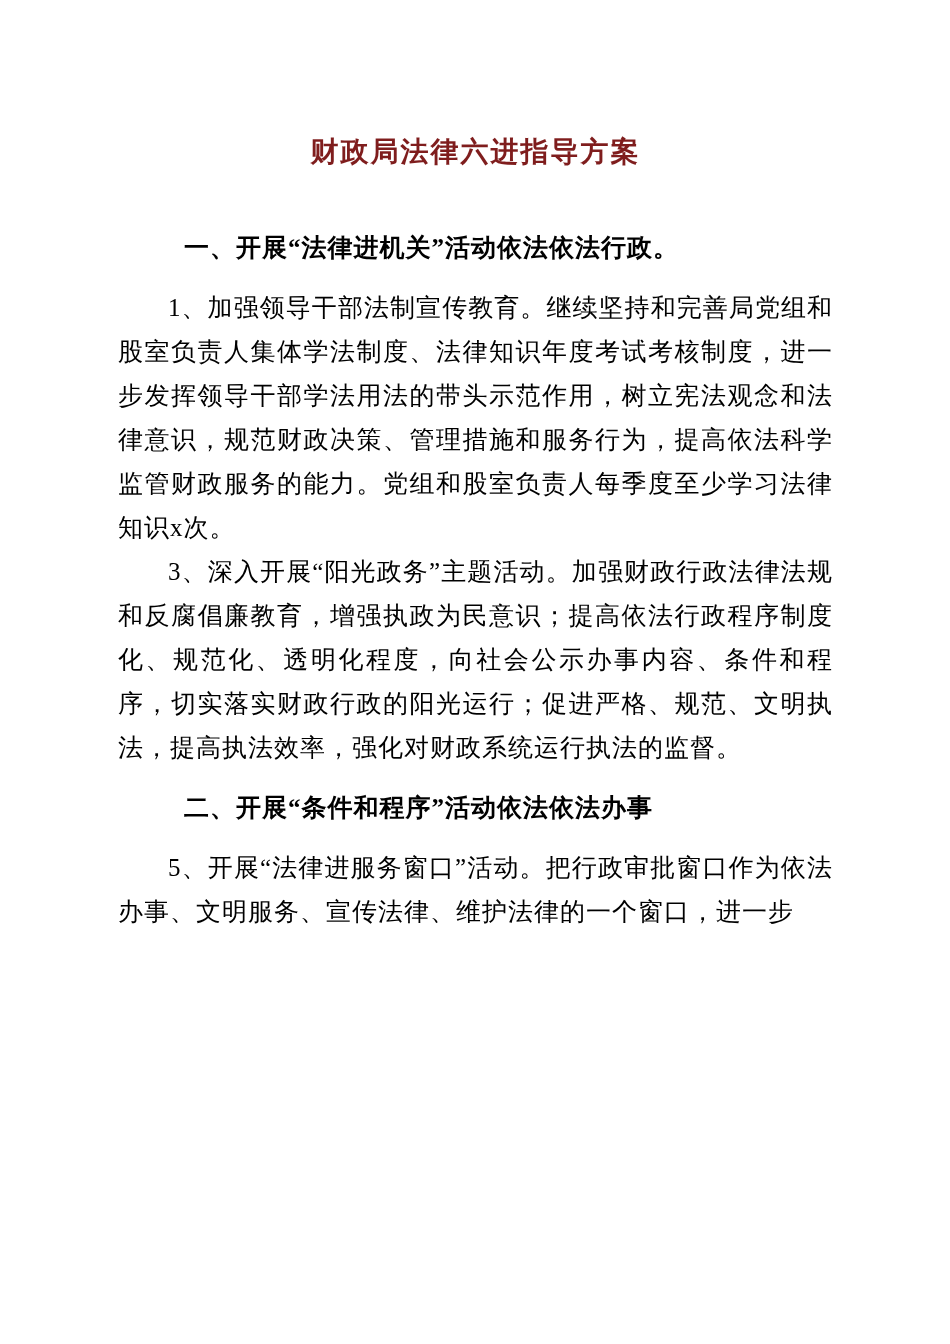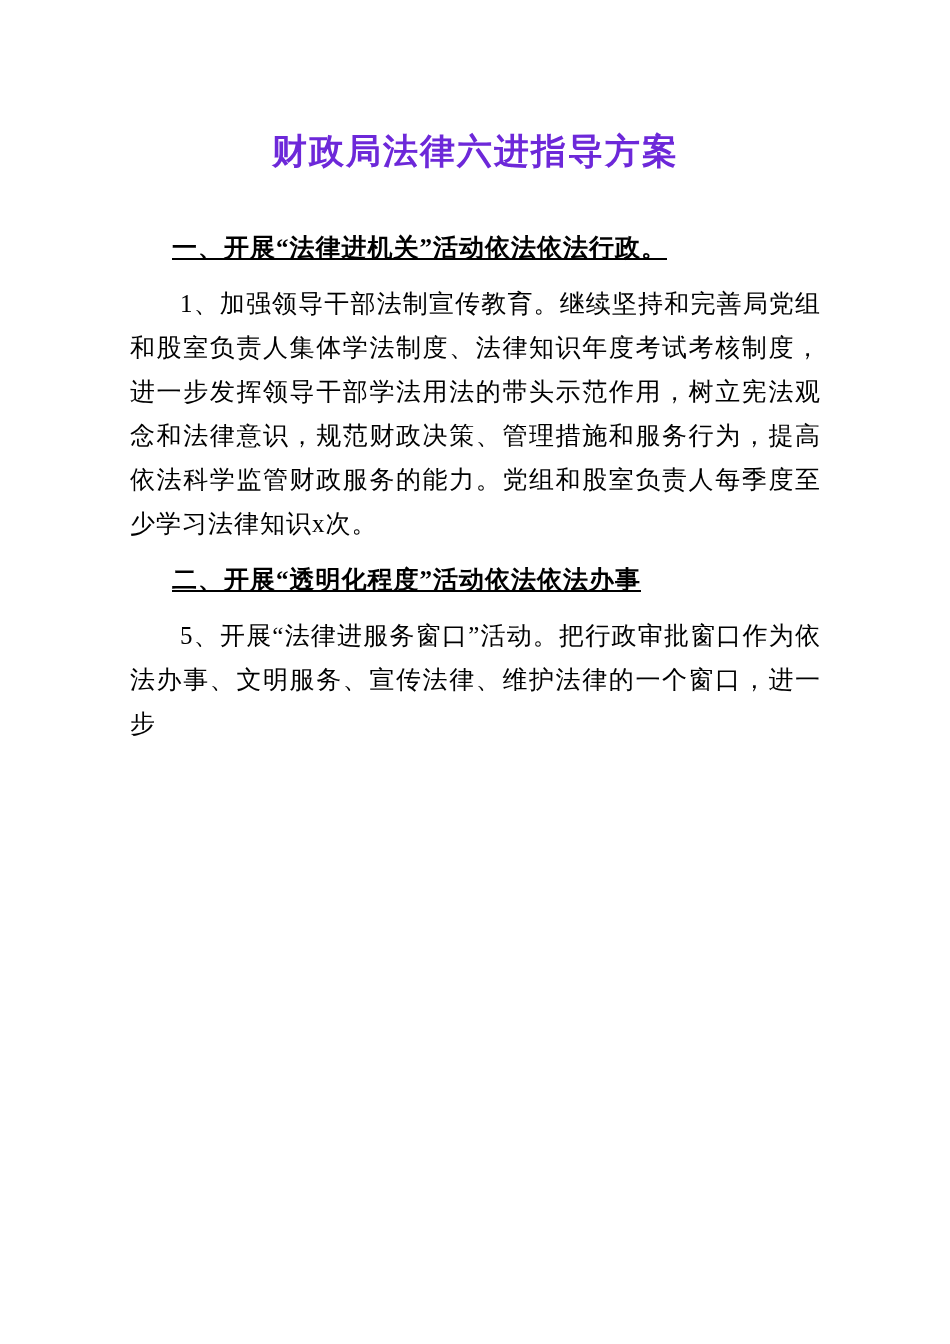--- a/index.html
+++ b/index.html
@@ -14,55 +14,55 @@
     background: #ffffff;
     box-sizing: border-box;
     padding: 128px 117px 0 118px;
     overflow: hidden;
     color: #000000;
     font-family: "Liberation Serif", "DejaVu Serif", serif;
   }
   .doc-title {
     margin: 0 0 50px 0;
     text-align: center;
-    font-size: 35px;
+    font-size: 28px;
     font-weight: bold;
     letter-spacing: 2px;
     line-height: 48px;
-    color: #6d28d9;
+    color: #7f1d1d;
   }
   .heading {
-    margin: 4px;
+    margin: 16px;
     font-size: 25px;
     font-weight: bold;
     line-height: 44px;
     text-indent: 2em;
     letter-spacing: 1px;
     color: #000000;
-    text-decoration: underline;
   }
   .para {
-    margin: 12px;
+    margin: 0;
     font-size: 25px;
     font-weight: normal;
     line-height: 44px;
     text-indent: 2em;
     letter-spacing: 1px;
     text-align: justify;
     color: #000000;
   }
 </style>
 </head>
 <body>
 
 <div class="page">
   <h1 class="doc-title">财政局法律六进指导方案</h1>
 
   <p class="heading">一、开展“法律进机关”活动依法依法行政。</p>
 
   <p class="para">1、加强领导干部法制宣传教育。继续坚持和完善局党组和股室负责人集体学法制度、法律知识年度考试考核制度，进一步发挥领导干部学法用法的带头示范作用，树立宪法观念和法律意识，规范财政决策、管理措施和服务行为，提高依法科学监管财政服务的能力。党组和股室负责人每季度至少学习法律知识x次。</p>
 
 
+  <p class="para">3、深入开展“阳光政务”主题活动。加强财政行政法律法规和反腐倡廉教育，增强执政为民意识；提高依法行政程序制度化、规范化、透明化程度，向社会公示办事内容、条件和程序，切实落实财政行政的阳光运行；促进严格、规范、文明执法，提高执法效率，强化对财政系统运行执法的监督。</p>
 
-  <p class="heading">二、开展“透明化程度”活动依法依法办事</p>
+  <p class="heading">二、开展“条件和程序”活动依法依法办事</p>
 
   <p class="para">5、开展“法律进服务窗口”活动。把行政审批窗口作为依法办事、文明服务、宣传法律、维护法律的一个窗口，进一步</p>
 </div>
 
 </body></html>

